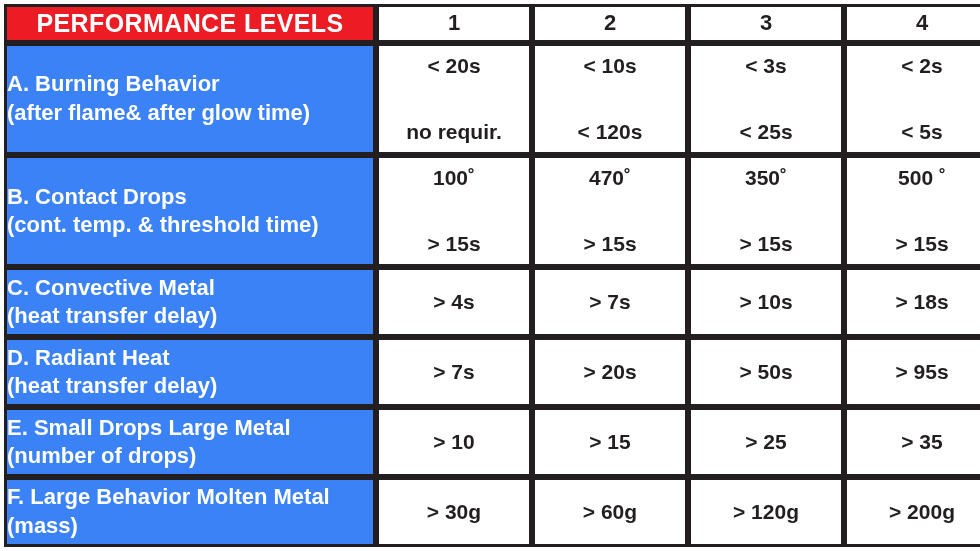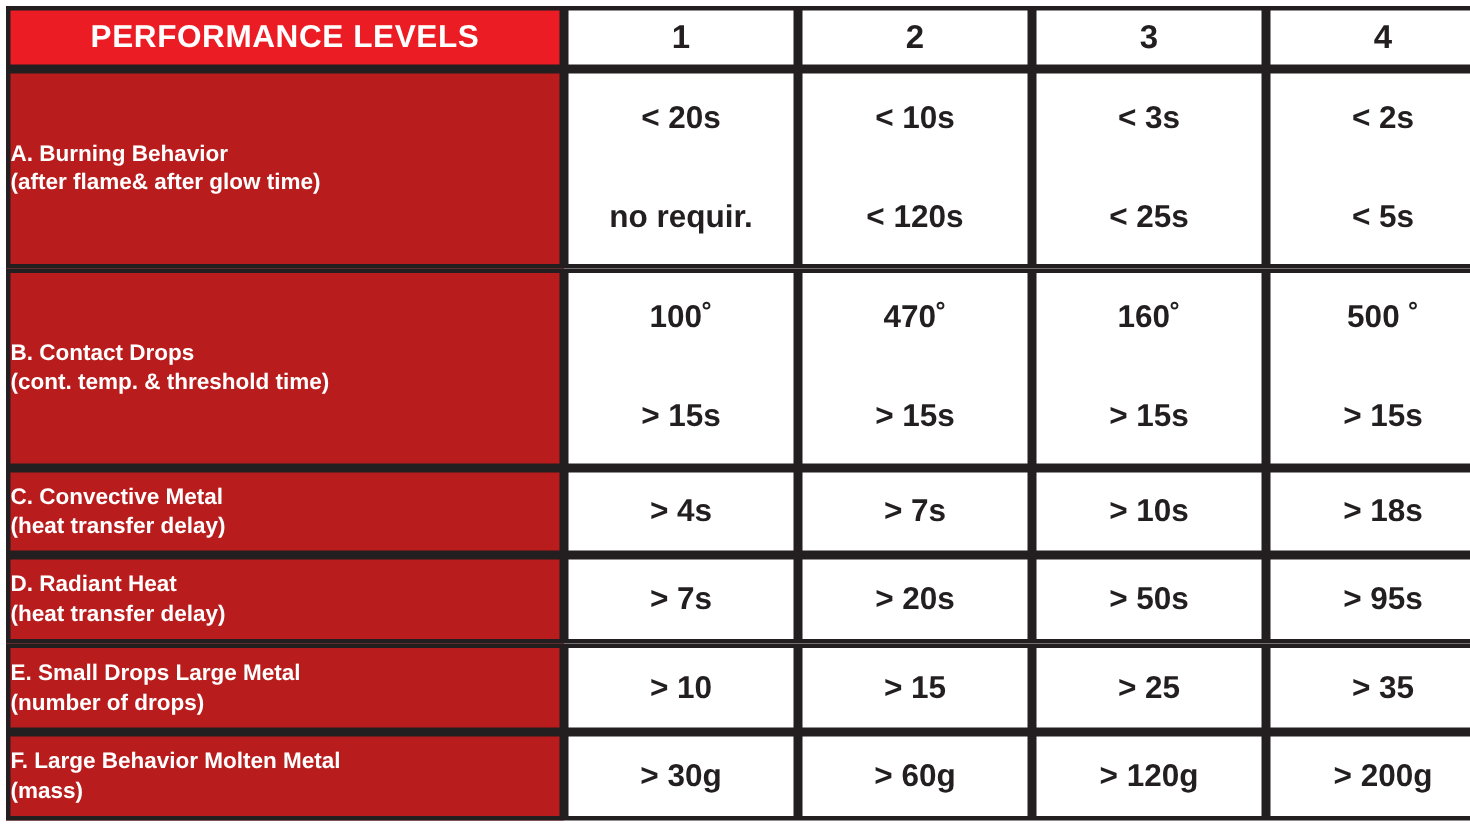--- a/index.html
+++ b/index.html
@@ -33,35 +33,35 @@
   }
   
   table.perf-table td + td {
     border-left-width: 3px;
   }
   .head-label {
     background: #ec1c24;
     color: #ffffff;
     text-align: center;
     font-weight: bold;
-    font-size: 21px;
+    font-size: 25px;
     letter-spacing: 0.4px;
   }
   .head-num {
     background: #ffffff;
     color: #231f20;
     text-align: center;
     font-weight: bold;
     font-size: 22px;
   }
   .row-label {
-    background: #b91c1c;
+    background: #3b82f6;
     color: #ffffff;
     font-weight: bold;
-    font-size: 15px;
+    font-size: 22px;
     padding: 6px 10px 6px 13px;
     line-height: 1.30;
   }
   .row-label .l1 { display: block; }
   .row-label .l2 { display: block; }
   .cell {
     background: #ffffff;
     color: #231f20;
     text-align: center;
     font-size: 21px;
@@ -117,21 +117,21 @@
         </td>
         <td class="cell col-num">
           <span class="v1">100˚</span>
           <span class="v2">&gt; 15s</span>
         </td>
         <td class="cell col-num">
           <span class="v1">470˚</span>
           <span class="v2">&gt; 15s</span>
         </td>
         <td class="cell col-num">
-          <span class="v1">160˚</span>
+          <span class="v1">350˚</span>
           <span class="v2">&gt; 15s</span>
         </td>
         <td class="cell col-num">
           <span class="v1">500  ˚</span>
           <span class="v2">&gt; 15s</span>
         </td>
       </tr>
 
       <tr>
         <td class="row-label col-label">

